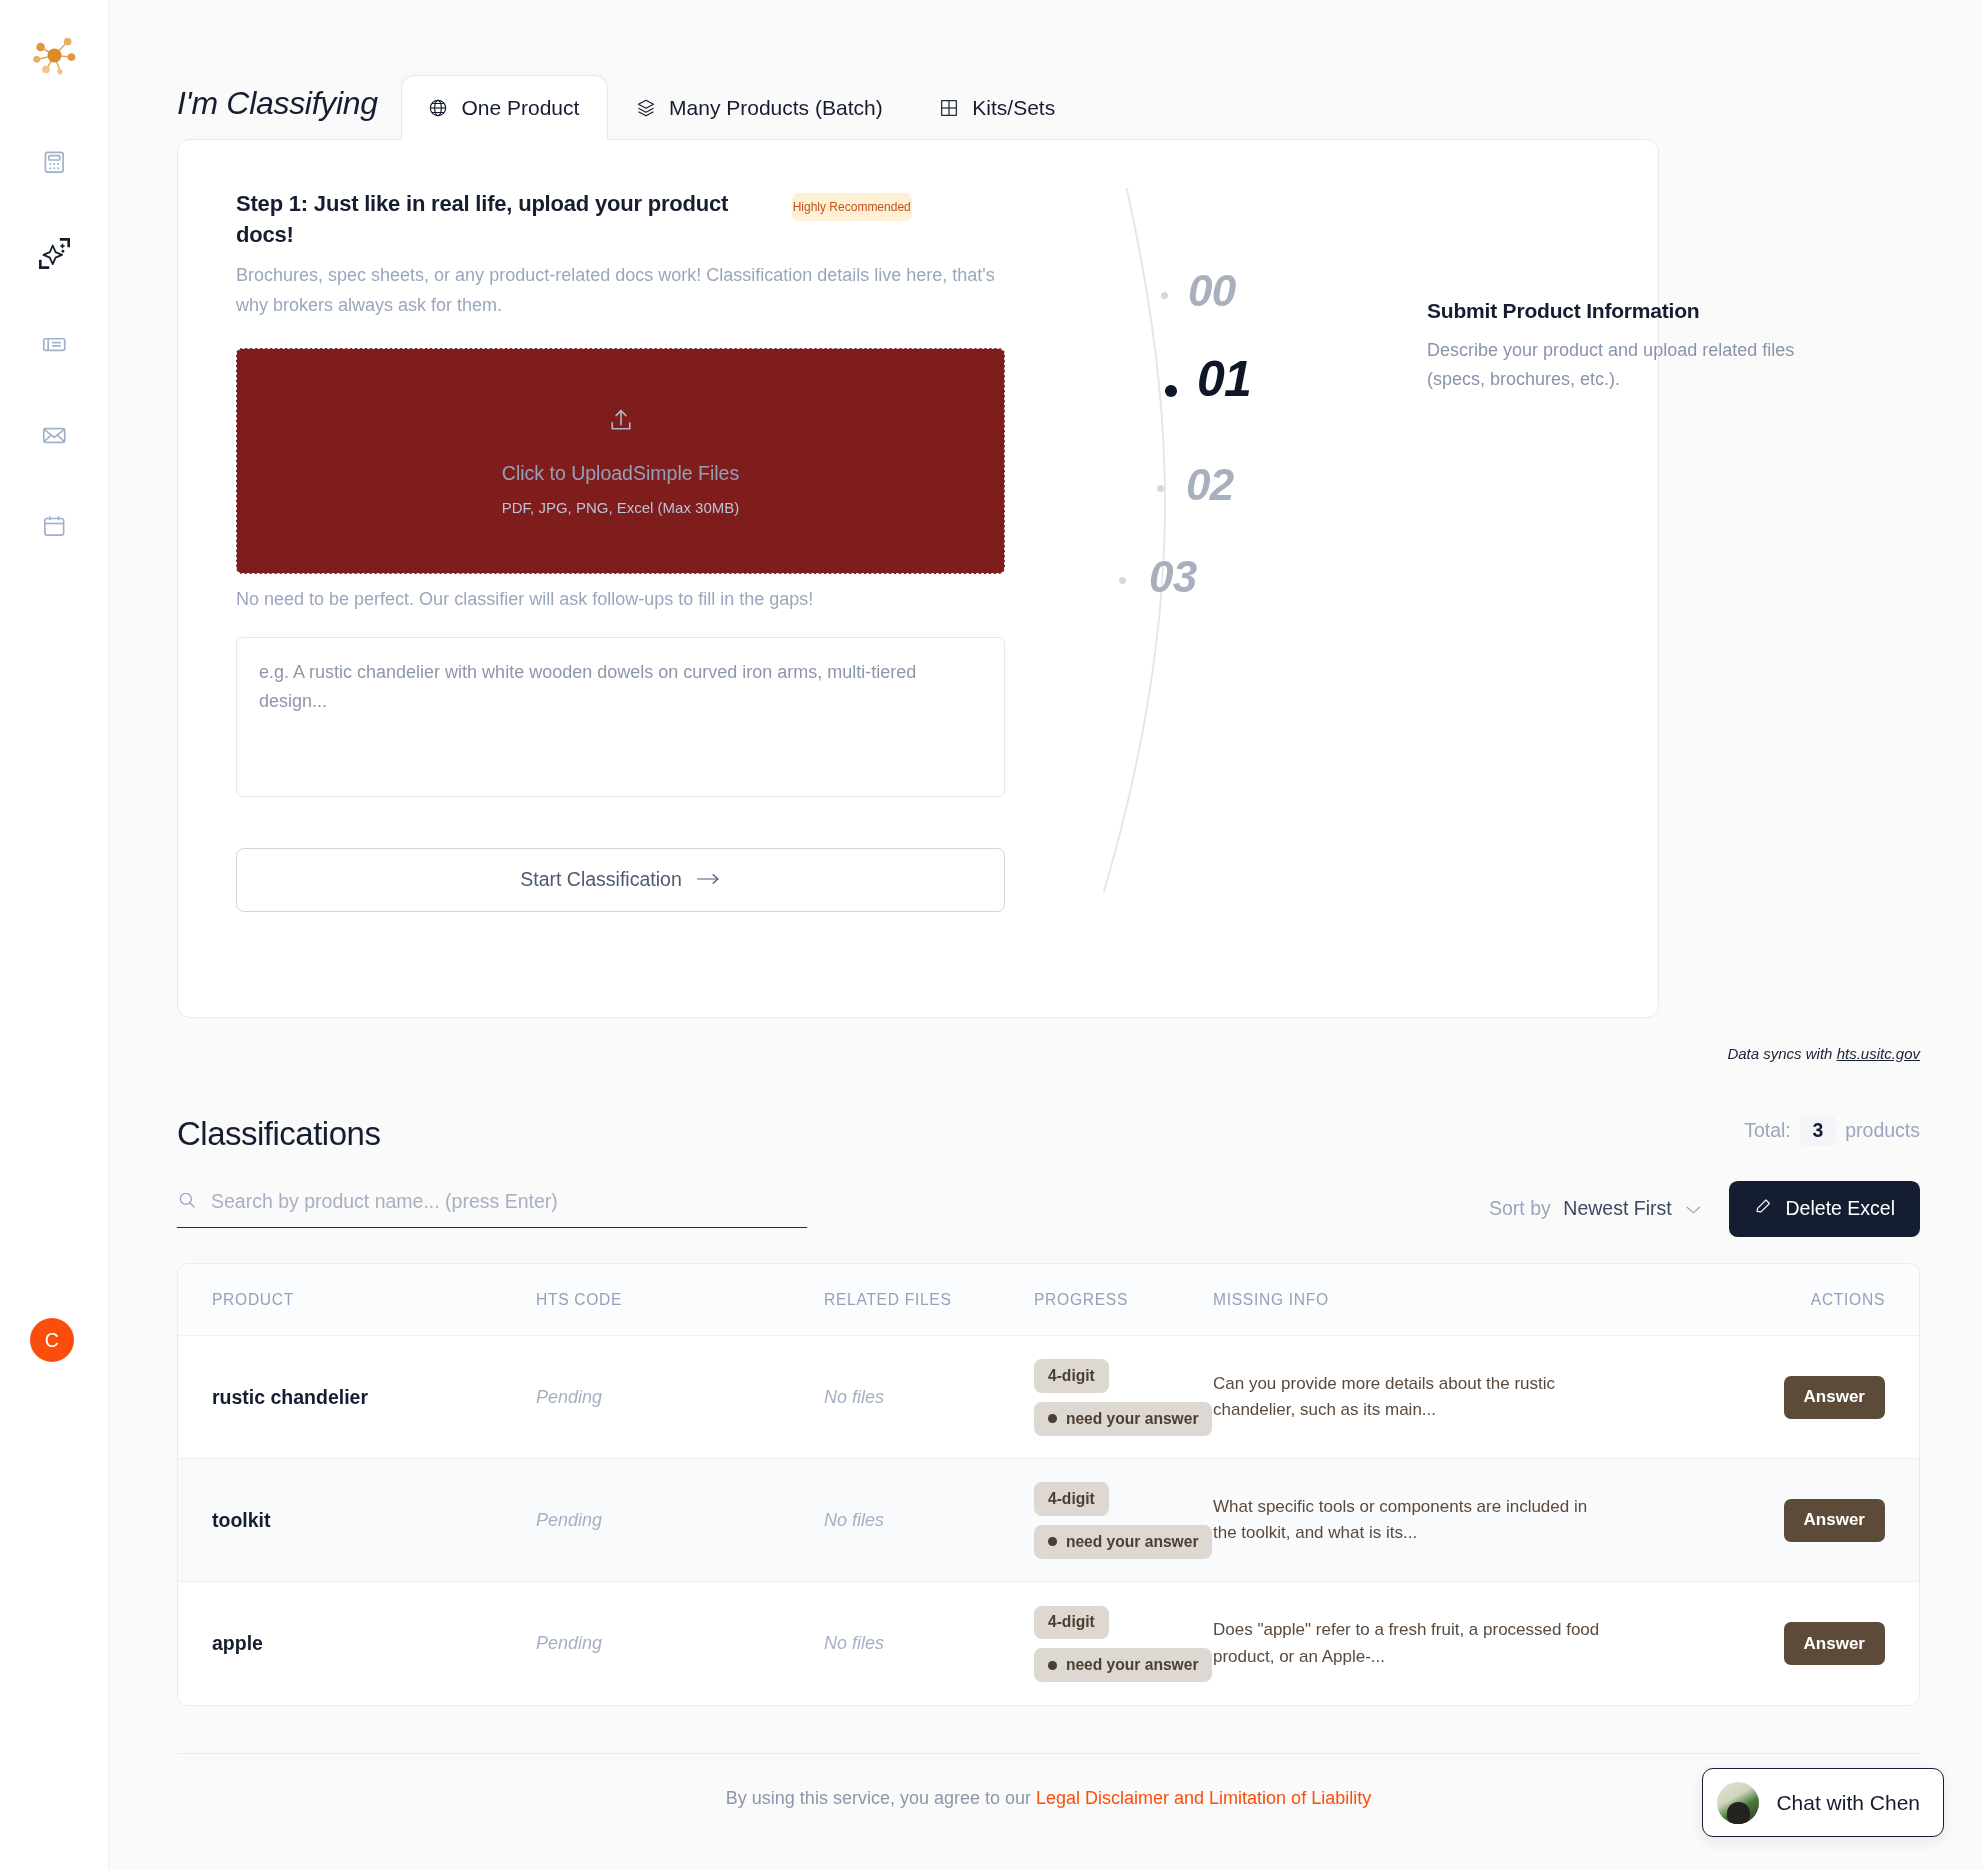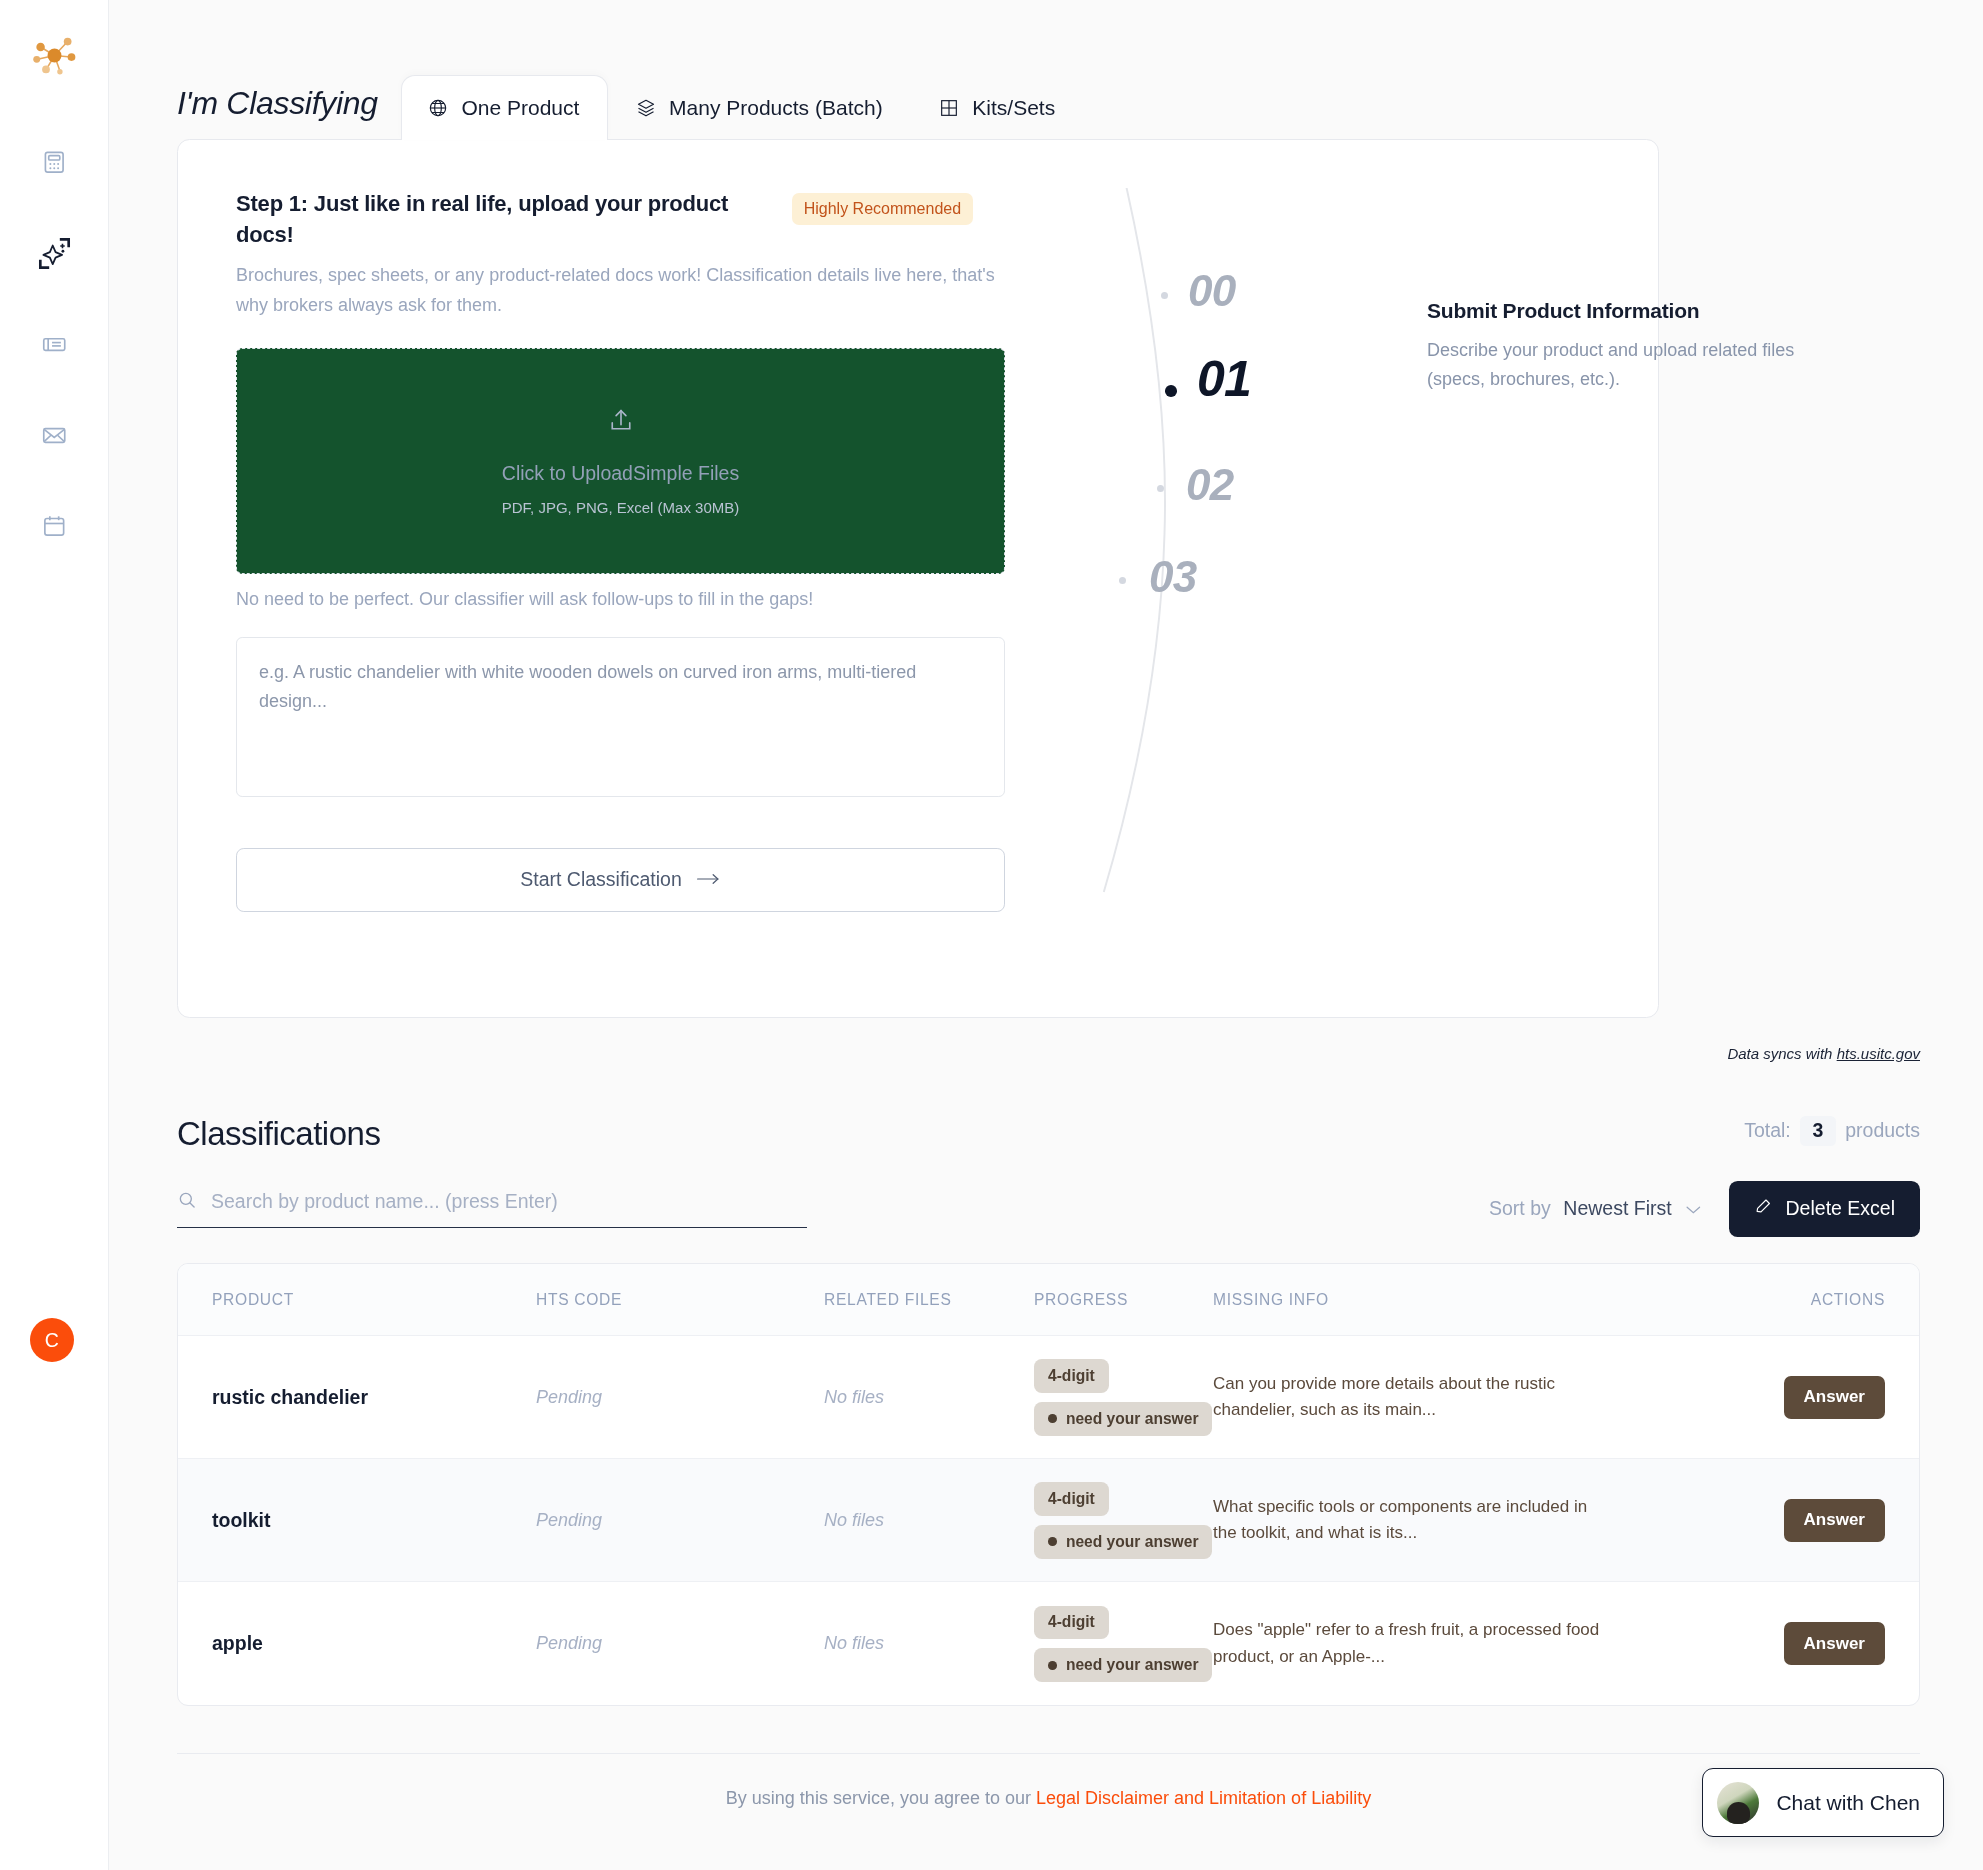--- a/index.html
+++ b/index.html
@@ -68,35 +68,35 @@
   }
   .card-left { width: 848px; padding-left: 58px; }
   .card-right { flex: 1; position: relative; }
 
   .step-head { display: flex; align-items: flex-start; gap: 18.7px; }
   .step-title {
     font-size: 22px; font-weight: 700; line-height: 1.42; letter-spacing: -0.2px;
     color: #151d30; max-width: 537px;
   }
   .pill {
-    font-size: 16px; padding: 7px 12px; border-radius: 7px;
+    font-size: 12px; padding: 7px 1px; border-radius: 7px;
     white-space: nowrap; margin-top: 4.7px; font-weight: 400;
   }
   .pill.rec { background: #fdf0d5; color: #c2531b; }
   .pill.req { background: #fee9e9; color: #f03232; }
   .step-sub {
     font-size: 18px; line-height: 1.62; color: #9aa6bd;
     margin-top: 11px; max-width: 771px;
   }
 
   .dropzone {
     margin-top: 28px; height: 226px; width: 769px;
     border: 1.6px dashed #dfe3ea; border-radius: 6.2px;
     display: flex; flex-direction: column; align-items: center; justify-content: center;
-    cursor: pointer; background: #14532d;
+    cursor: pointer; background: #7f1d1d;
   }
   .dz-title { font-size: 19.5px; color: #93a0b8; margin-top: 25px; }
   .dz-sub { font-size: 15px; color: #b9c3d3; margin-top: 14px; }
 
   .desc-box {
     margin-top: 23px; width: 769px; height: 160px;
     border: 0.8px solid #e4e7ec; border-radius: 6.2px;
     padding: 20px 22px; background: #fff;
     font-family: "Liberation Sans", sans-serif;
     font-size: 18px; line-height: 1.62; color: #8c97ab; resize: none;

